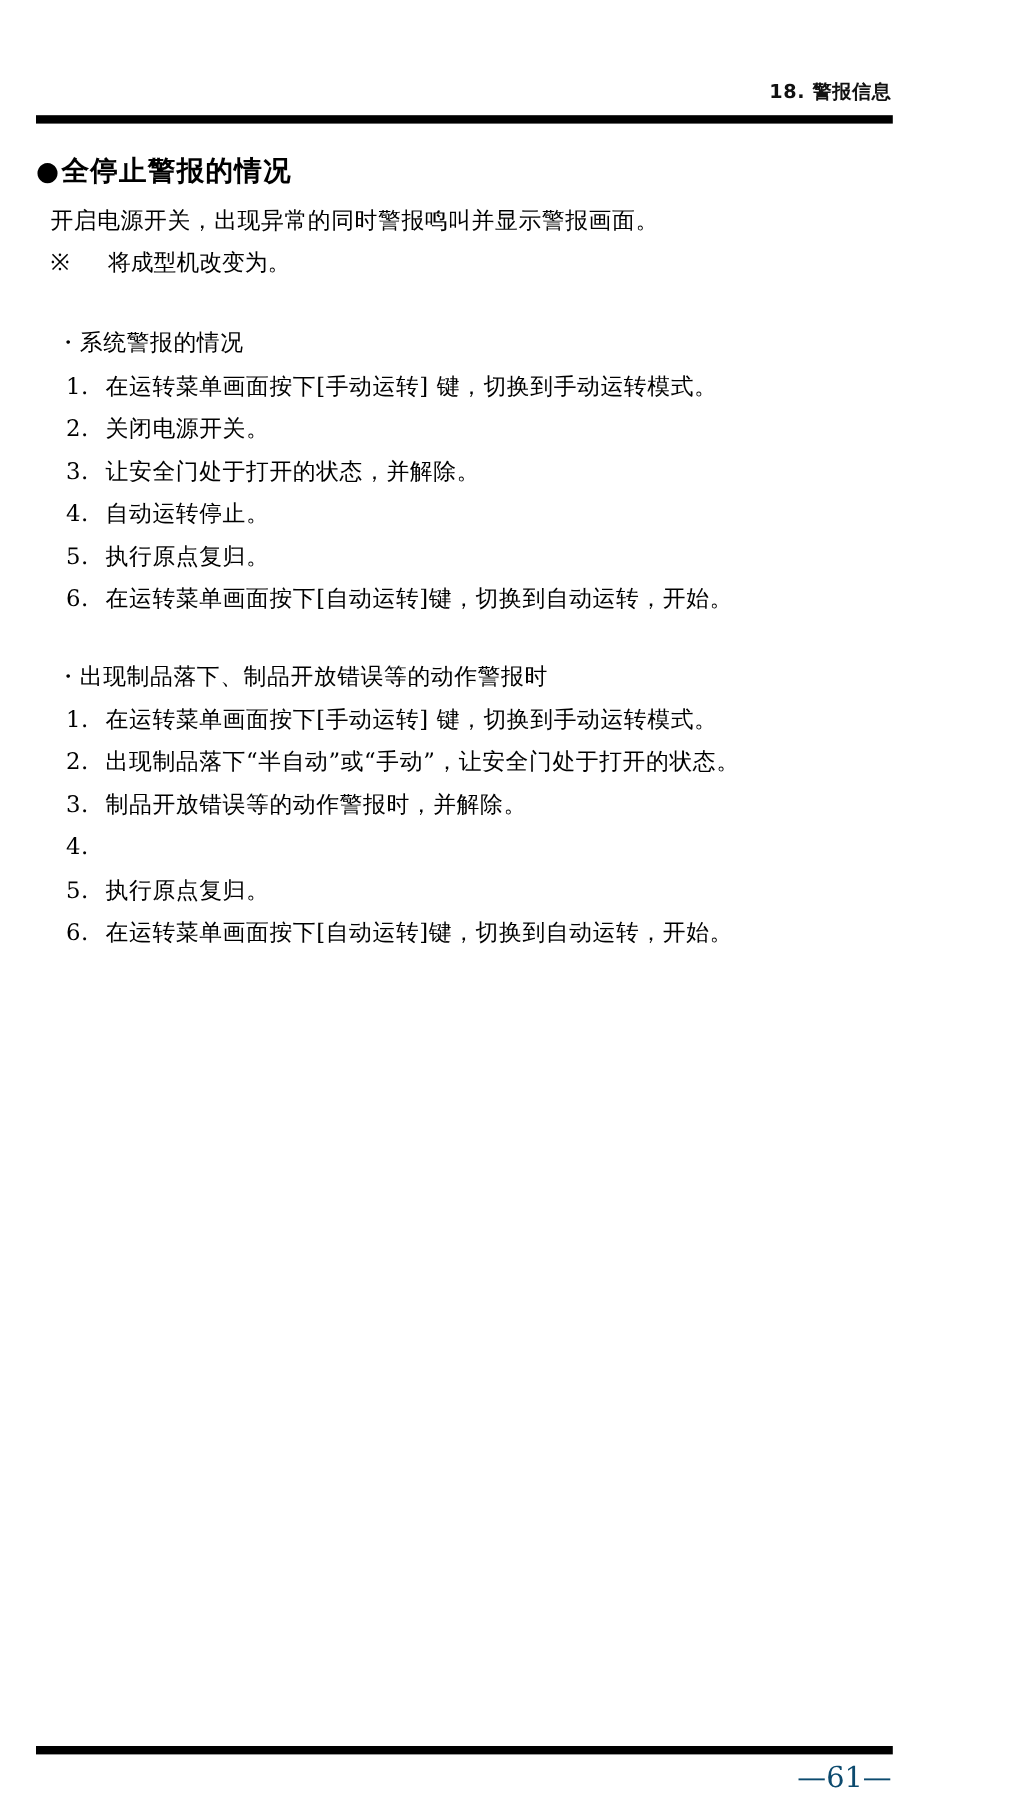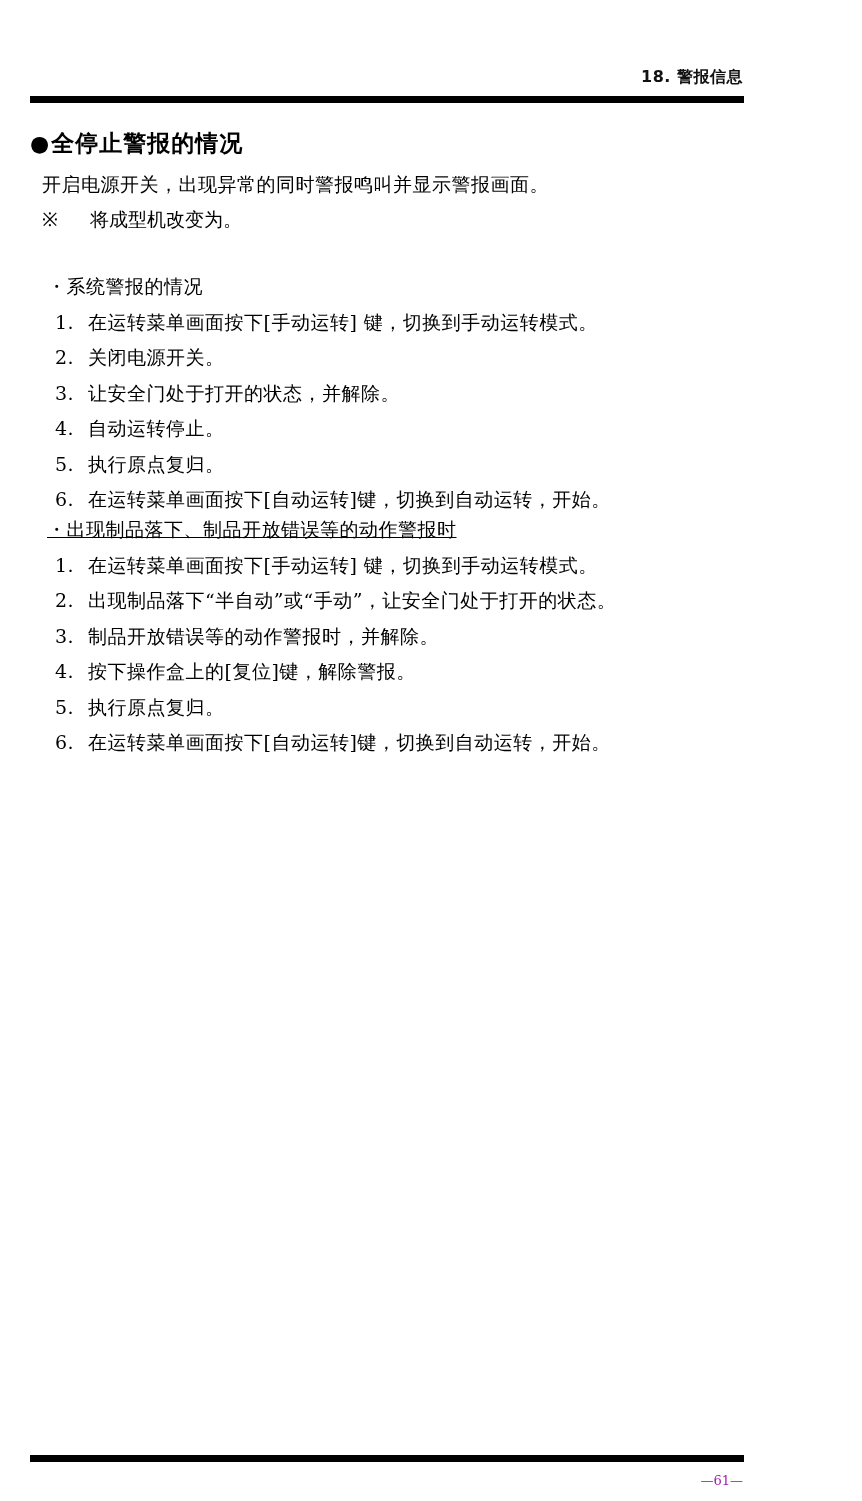--- a/index.html
+++ b/index.html
@@ -65,41 +65,41 @@
     display: flex;
   }
   .note-line .marker { width: 48px; }
   .section-title {
     font-size: 19px;
     line-height: 25px;
     margin-left: 17px;
     letter-spacing: 0.5px;
   }
   .section-1 .section-title { margin-top: 42px; }
-  .section-2 .section-title { margin-top: 5px; text-decoration: underline; }
+  .section-2 .section-title { margin-top: 40px; }
   .step {
     display: flex;
     margin-top: 10.5px;
     margin-left: 25px;
     font-size: 19px;
     line-height: 25px;
     letter-spacing: 0.5px;
   }
   .step .num {
     width: 33px;
     flex: 0 0 33px;
     font-family: "DejaVu Serif", serif;
   }
   .page-number {
     position: absolute;
     top: 1468px;
     right: 31px;
-    font-size: 13px;
+    font-size: 24px;
     line-height: 26px;
-    color: #a21caf;
+    color: #0c4a6e;
   }
 </style>
 </head>
 <body>
 
 <div class="page">
 
   <div class="running-header">18. 警报信息</div>
 
   <div class="rule rule-top"></div>
@@ -157,21 +157,20 @@
       <div class="step">
         <span class="num">2.</span>
         <span>出现制品落下“半自动”或“手动”，让安全门处于打开的状态。</span>
       </div>
       <div class="step">
         <span class="num">3.</span>
         <span>制品开放错误等的动作警报时，并解除。</span>
       </div>
       <div class="step">
         <span class="num">4.</span>
-        <span>按下操作盒上的[复位]键，解除警报。</span>
       </div>
       <div class="step">
         <span class="num">5.</span>
         <span>执行原点复归。</span>
       </div>
       <div class="step">
         <span class="num">6.</span>
         <span>在运转菜单画面按下[自动运转]键，切换到自动运转，开始。</span>
       </div>
     </div>

